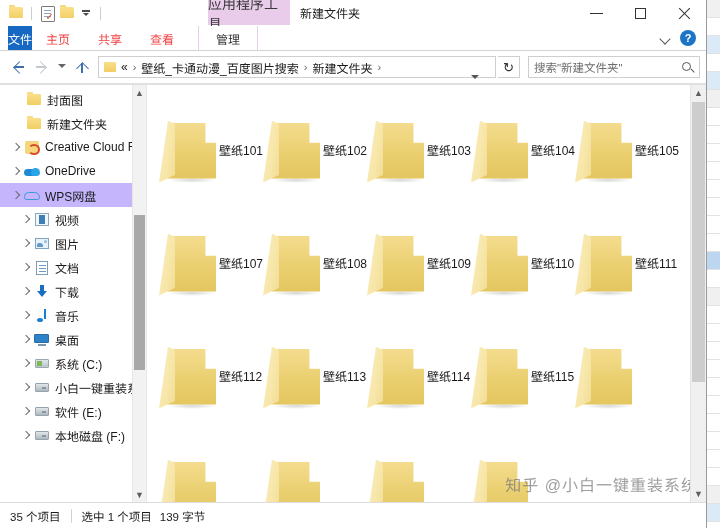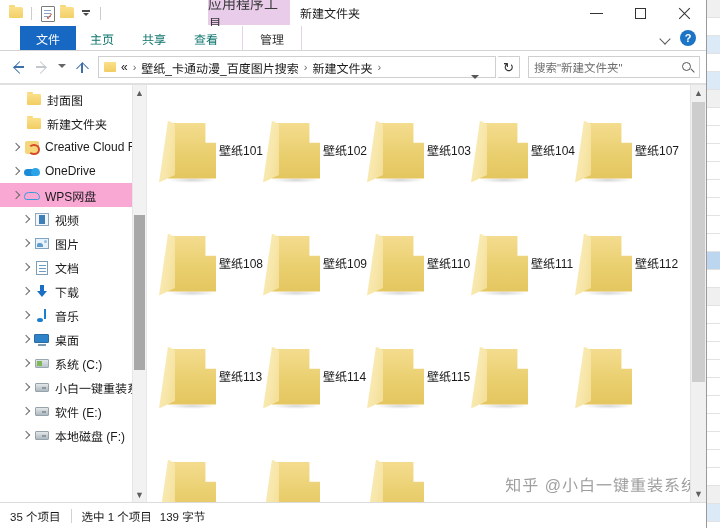--- a/index.html
+++ b/index.html
@@ -127,27 +127,27 @@
     position: relative;
     height: 24px;
     background: #ffffff;
     border-bottom: 1px solid #d4d4d4;
     display: flex;
     align-items: stretch;
   }
   .rtab {
     display: flex; align-items: center; justify-content: center;
     padding: 0 14px;
-    font-size: 12px; color: #0f766e;
+    font-size: 12px; color: #ef4444;
     height: 24px;
   }
   .rtab.file {
     background: #1668c2; color: #ffffff;
-    margin-left: 20px;
-    padding: 0 16px;
+    margin-left: 8px;
+    padding: 0 0;
   }
   .rtab.manage {
     background: #ffffff;
     margin-left: 10px;
     padding: 0 18px;
     box-shadow: inset 1px 0 0 #e6cfe8, inset -1px 0 0 #e6cfe8;
     color: #333;
   }
   .ribbon-right {
     position: absolute; right: 4px; top: 0; height: 24px;
@@ -288,21 +288,21 @@
   }
   .side-list { padding-top: 2px; }
   .side-item {
     height: 24px;
     display: flex; align-items: center;
     font-size: 12px; color: #1a1a1a;
     white-space: nowrap;
     overflow: hidden;
     padding-right: 2px;
   }
-  .side-item.sel { background: #f9a8d4; }
+  .side-item.sel { background: #c4b5fd; }
   .side-item.sel2 { background: #e5e5e5; }
   .side-chev {
     width: 15px; flex:0 0 15px; position: relative; height: 24px;
   }
   .side-chev.has:before {
     content:""; position:absolute; left:5px; top:9px;
     width:5px; height:5px;
     border-right:1.2px solid #6b6b6b; border-bottom:1.2px solid #6b6b6b;
     transform: rotate(-45deg);
   }
@@ -829,20 +829,28 @@
                 <span class="flap"></span>
               </div>
               <div class="cell-label">壁纸104</div>
             </div>
             <div class="cell">
               <div class="folder-big">
                 <span class="shadow"></span>
                 <span class="front"></span>
                 <span class="flap"></span>
               </div>
+              <div class="cell-label">壁纸105</div>
+            </div>
+            <div class="cell">
+              <div class="folder-big">
+                <span class="shadow"></span>
+                <span class="front"></span>
+                <span class="flap"></span>
+              </div>
               <div class="cell-label">壁纸107</div>
             </div>
             <div class="cell">
               <div class="folder-big">
                 <span class="shadow"></span>
                 <span class="front"></span>
                 <span class="flap"></span>
               </div>
               <div class="cell-label">壁纸108</div>
             </div>

